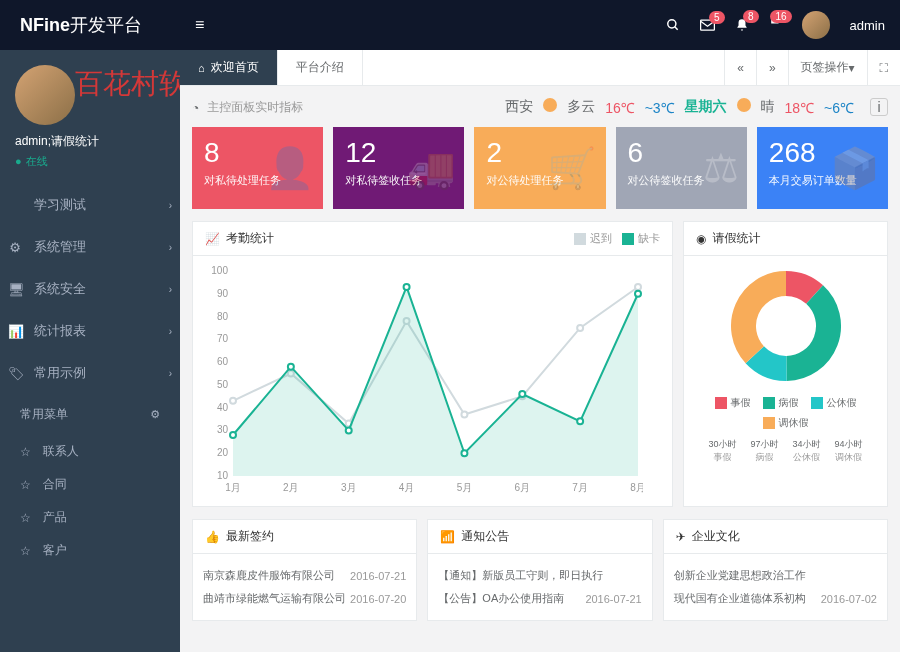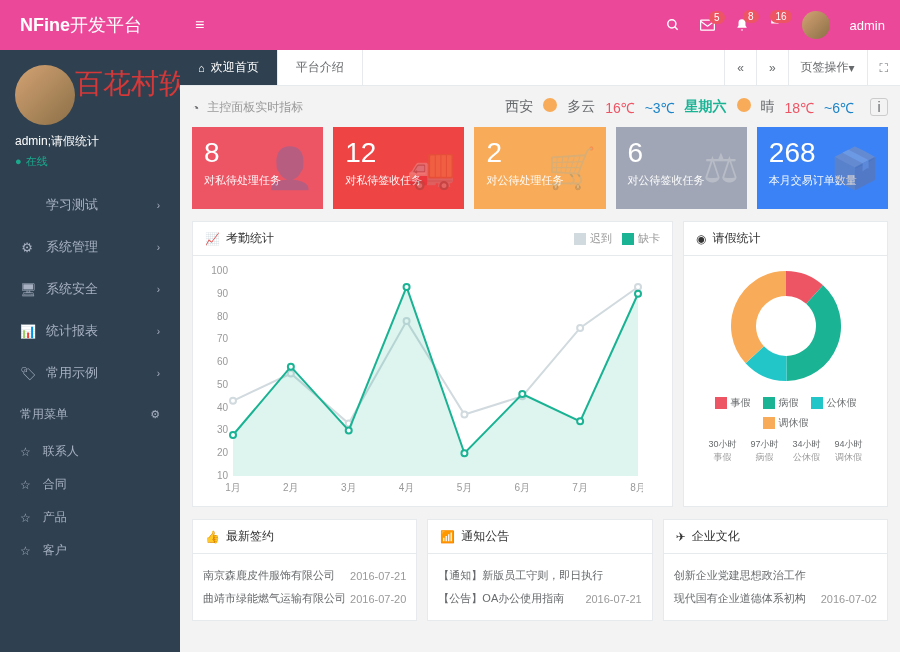--- a/index.html
+++ b/index.html
@@ -1,34 +1,34 @@
 <!DOCTYPE html>
 <html><head>
 <meta charset="utf-8">
 <style>
 *{margin:0;padding:0;box-sizing:border-box;font-family:"Microsoft YaHei",Arial,sans-serif}
 body{width:900px;height:652px;overflow:hidden;background:#f3f3f4;font-size:12px;color:#676a6c}
-.header{height:50px;background:#ec4899;display:flex;align-items:center;color:#fff;position:relative;z-index:10}
+.header{height:50px;background:#0f172a;display:flex;align-items:center;color:#fff;position:relative;z-index:10}
 .logo{width:180px;padding-left:20px;font-size:18px;font-weight:300}
 .logo b{font-weight:600}
 .menu-toggle{padding:0 15px;font-size:16px;cursor:pointer}
 .header-right{margin-left:auto;display:flex;align-items:center;gap:20px;padding-right:15px}
 .header-icon{position:relative;cursor:pointer;font-size:14px}
 .badge{position:absolute;top:-8px;right:-10px;background:#ed5565;color:#fff;border-radius:8px;padding:1px 5px;font-size:10px;min-width:14px;text-align:center}
 .avatar-sm{width:28px;height:28px;border-radius:50%;background:linear-gradient(135deg,#d4a373,#8b6f47)}
 .user-name{font-size:13px}
 .container{display:flex;height:602px}
 .sidebar{width:180px;background:#2f4050;color:#a7b1c2;height:100%;overflow-y:auto}
 .profile{padding:15px;text-align:left;position:relative}
 .avatar-lg{width:60px;height:60px;border-radius:50%;background:linear-gradient(135deg,#d4a373,#8b6f47);margin-bottom:8px}
 .watermark{position:absolute;top:15px;left:75px;font-size:28px;color:#d43838;font-weight:400;white-space:nowrap;z-index:1;pointer-events:none}
 .profile-name{font-size:12px;color:#fff;margin-bottom:4px}
 .status{font-size:11px;color:#19aa8d}
 .status::before{content:"●";margin-right:4px}
-.nav-item{padding:12px 20px;display:flex;align-items:center;gap:12px;cursor:pointer;font-size:13px;color:#a7b1c2}
+.nav-item{padding:12px 8px;display:flex;align-items:center;gap:12px;cursor:pointer;font-size:13px;color:#a7b1c2}
 .nav-item .ico{width:14px;text-align:center}
 .nav-item .arr{margin-left:auto;font-size:10px}
 .nav-header{padding:12px 20px;font-size:12px;display:flex;align-items:center}
 .nav-header .gear{margin-left:auto;font-size:11px}
 .sub-item{padding:8px 20px 8px 20px;display:flex;align-items:center;gap:12px;cursor:pointer;font-size:12px}
 .main{flex:1;display:flex;flex-direction:column;overflow:hidden}
 .tabs{height:36px;background:#fff;display:flex;align-items:center;border-bottom:1px solid #e7eaec}
 .tab{padding:0 18px;height:100%;display:flex;align-items:center;gap:6px;cursor:pointer;font-size:12px;border-right:1px solid #e7eaec}
 .tab.active{background:#2f4050;color:#fff}
 .tab-home{font-size:11px}
@@ -41,21 +41,21 @@
 .weather-icon{width:14px;height:14px;border-radius:50%;background:#f8ac59;display:inline-block}
 .temp-hi{color:#ed5565}
 .temp-lo{color:#1c84c6}
 .day{color:#1ab394;font-weight:bold}
 .info-btn{width:18px;height:18px;border:1px solid #ccc;border-radius:3px;display:flex;align-items:center;justify-content:center;cursor:pointer;margin-left:6px}
 .cards{display:flex;gap:10px;margin-bottom:12px}
 .card{flex:1;height:82px;color:#fff;padding:10px 12px;position:relative;overflow:hidden}
 .card-num{font-size:28px;font-weight:300}
 .card-label{font-size:11px;margin-top:4px;opacity:0.95}
 .card-icon{position:absolute;right:8px;top:50%;transform:translateY(-50%);font-size:40px;opacity:0.25}
-.c1{background:#ed5565}.c2{background:#ef4444}.c3{background:#f8ac59}.c4{background:#a0a6b5}.c5{background:#3b82f6}
+.c1{background:#ed5565}.c2{background:#701a75}.c3{background:#f8ac59}.c4{background:#a0a6b5}.c5{background:#3b82f6}
 .chart-row{display:flex;gap:10px;margin-bottom:12px}
 .panel{background:#fff;border:1px solid #e7eaec}
 .panel-h{padding:8px 12px;border-bottom:1px solid #e7eaec;display:flex;align-items:center;gap:6px;font-size:12px;color:#333}
 .panel-b{padding:10px}
 .legend{margin-left:auto;display:flex;gap:10px;font-size:11px;align-items:center;color:#999}
 .leg-box{width:12px;height:12px;display:inline-block;margin-right:4px;vertical-align:middle}
 .chart-main{flex:1}
 .chart-side{width:205px}
 .line-chart{height:230px;position:relative}
 .donut{display:flex;flex-direction:column;align-items:center}

